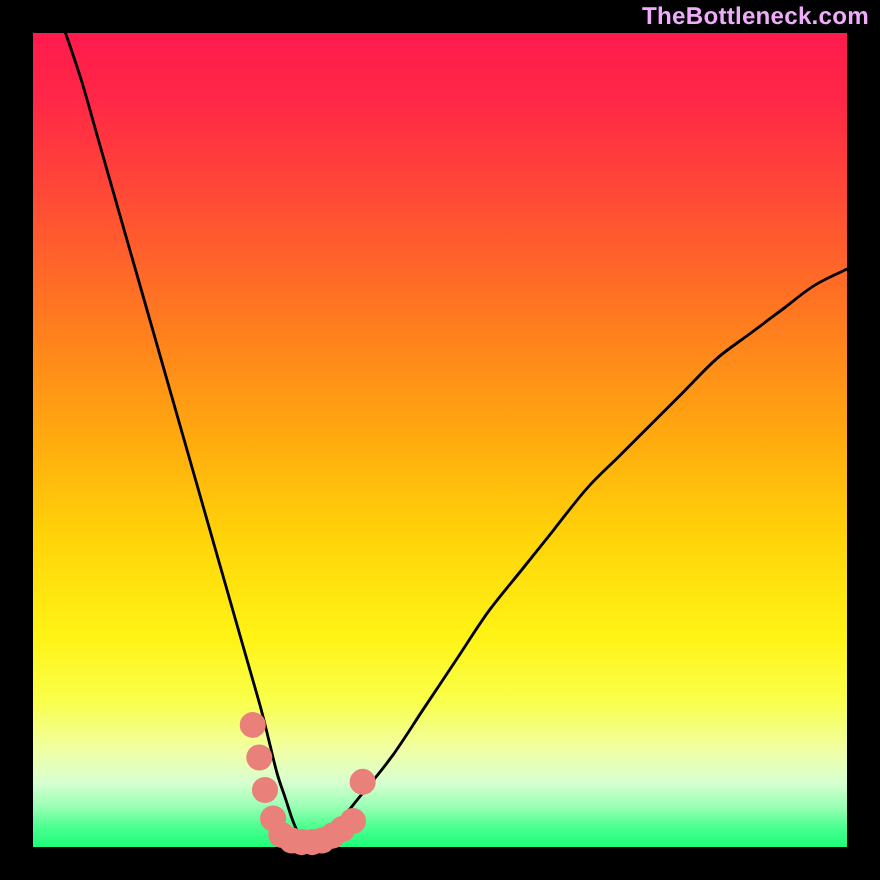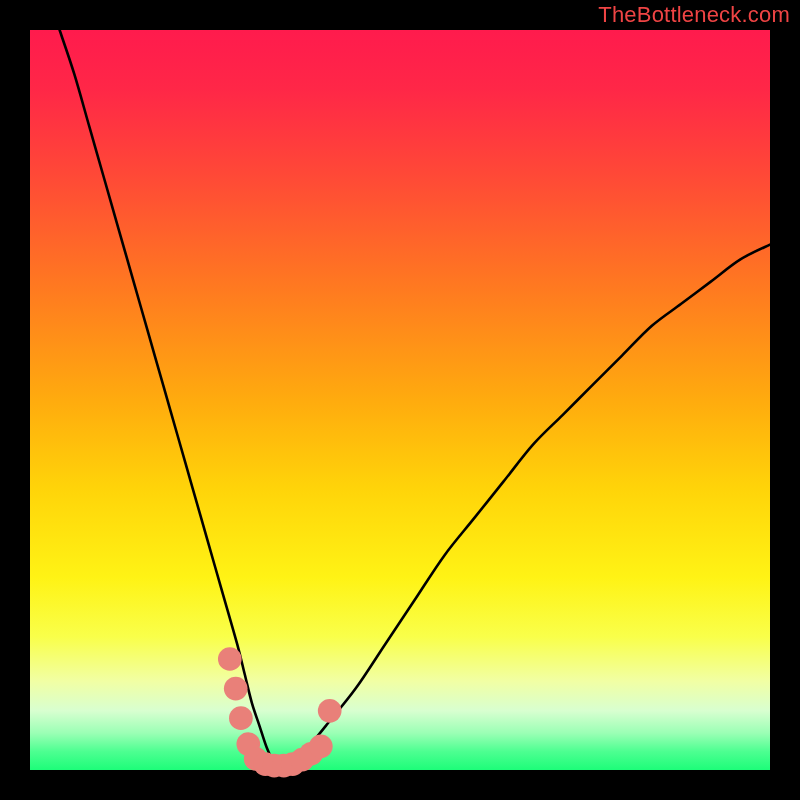--- a/index.html
+++ b/index.html
@@ -19,22 +19,22 @@
   .plot-area {
     position: absolute;
     background: #000; 
   }
   .watermark {
     position: absolute;
     top: 2px;
     right: 10px;
     font-family: Arial, Helvetica, sans-serif;
     font-size: 22px;
-    font-weight: 400;
-    color: #ef4444;
+    font-weight: 700;
+    color: #f0abfc;
     letter-spacing: 0.2px;
     user-select: none;
   }
   svg {
     position: absolute;
     inset: 0;
     width: 100%;
     height: 100%;
     overflow: visible;
   }

